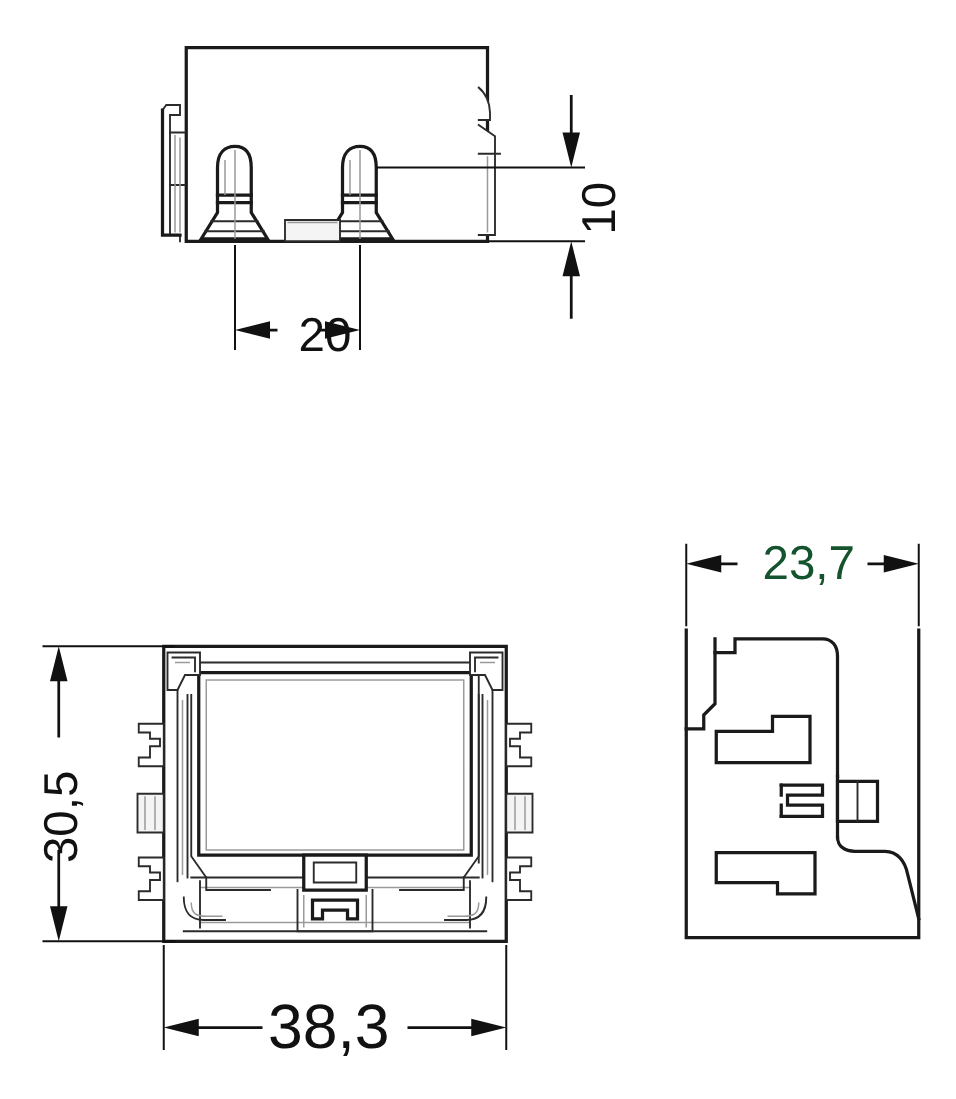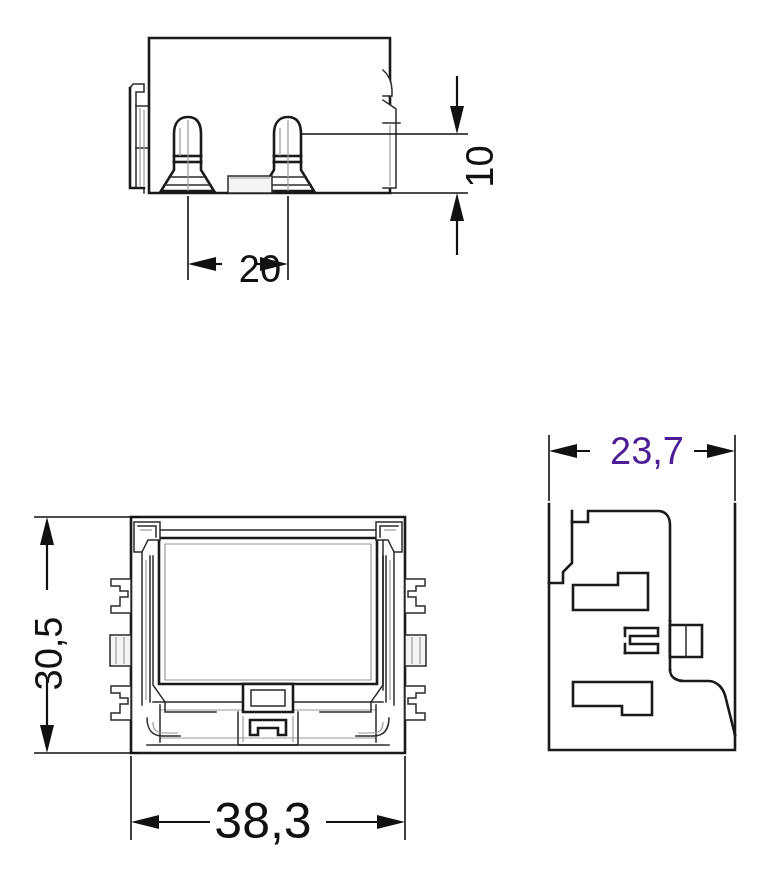--- a/index.html
+++ b/index.html
@@ -315,17 +315,17 @@
       <path class="ext-line" d="M 205 10 L 205 76"></path>
       <path class="dim-line" d="M 25 26 L 60 26"></path>
       <polygon class="arrow-solid" points="19,26 47,19 47,33"></polygon>
       <path class="dim-line" d="M 199 26 L 164 26"></path>
       <polygon class="arrow-solid" points="205,26 177,19 177,33"></polygon>
     </g>
   </svg>
 
   <div style="position:absolute; left:592px; top:428px; width:110px; height:46px;
               display:flex; align-items:center; justify-content:center;">
-    <span style="font-size:38px; color:#4c1d95; white-space:nowrap;
+    <span style="font-size:38px; color:#14532d; white-space:nowrap;
                  font-family:'Liberation Sans', sans-serif;">23,7</span>
   </div>
 
 </div>
 
 </body></html>

